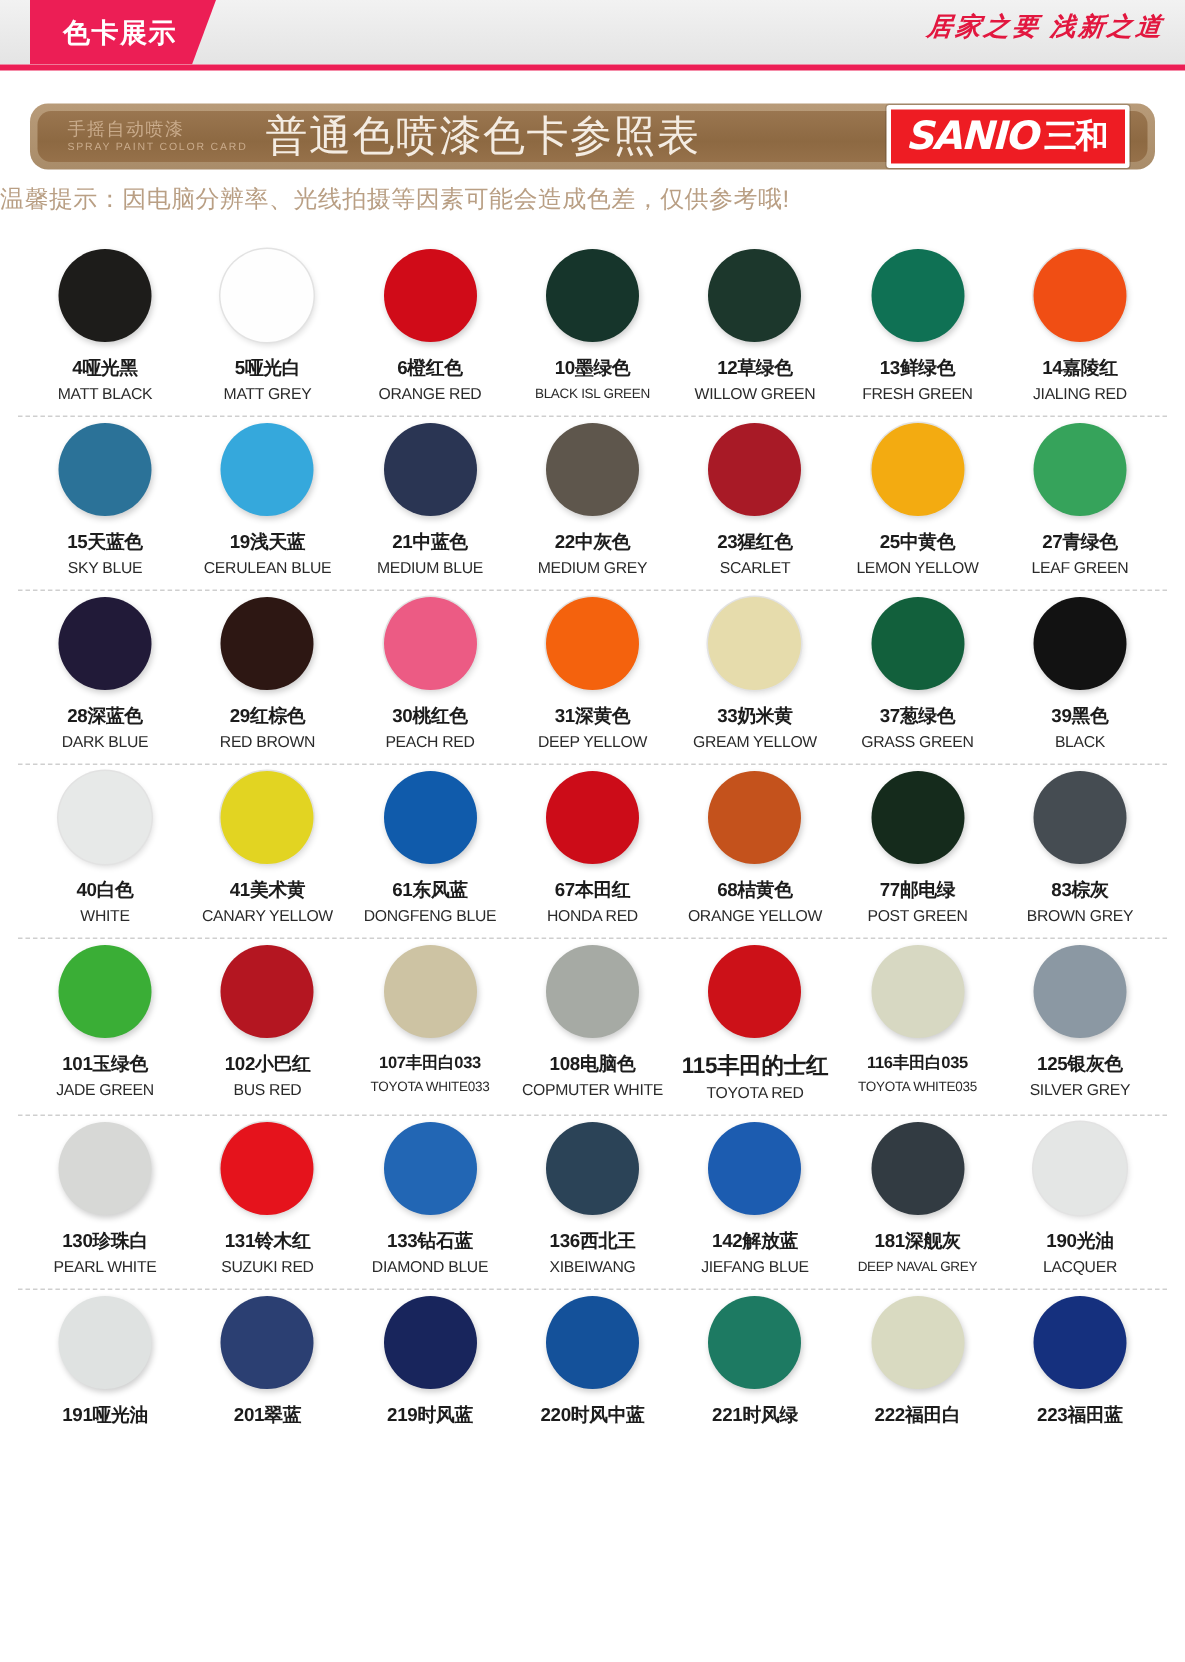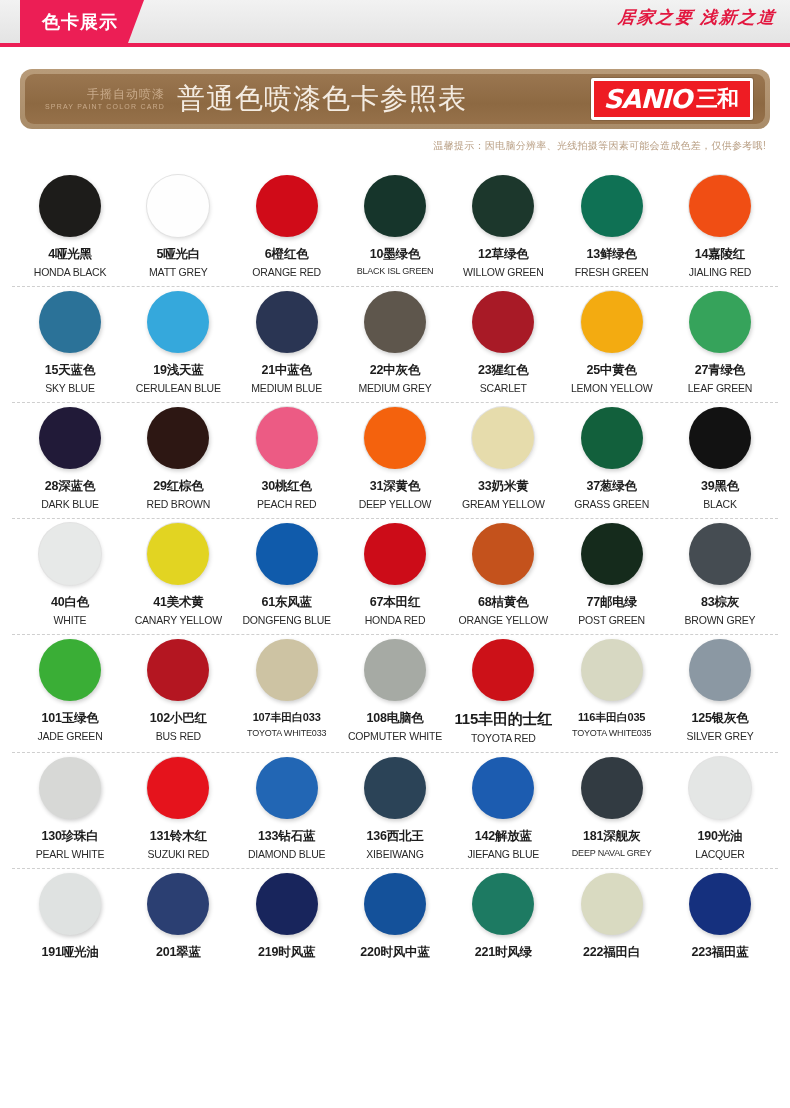--- a/index.html
+++ b/index.html
@@ -36,26 +36,25 @@
     font-size:17px;font-weight:bold;
     font-family:"Liberation Serif","DejaVu Serif",serif;
     font-style:italic;
     letter-spacing:2px;
     transform:skewX(-6deg);
   }
 
   
   .banner-wrap{
     margin:22px 20px 0 20px;
-    height:60px;
+    height:44px;
     border-radius:12px;
     background:linear-gradient(to bottom,#b89b79 0%,#a98c69 100%);
     padding:5px;
     box-sizing:border-box;
-    text-align:right;
   }
   .banner{
     height:100%;
     border-radius:9px;
     background:linear-gradient(to bottom,#9a7650 0%,#8d6942 60%,#96714a 100%);
     display:flex;align-items:center;
     padding:0 12px 0 20px;
     box-sizing:border-box;
     position:relative;
   }
@@ -87,24 +86,23 @@
     letter-spacing:-1px;font-style:italic;
     transform:skewX(-4deg);
     font-family:"DejaVu Sans",sans-serif;
   }
   .logo .cnmark{
     color:#ffffff;font-size:22px;font-weight:bold;
     margin-left:3px;letter-spacing:-1px;
   }
 
   .tip{
-    text-align:right;
     margin:10px 24px 0 0;
     color:#b99f84;
-    font-size:10px;
+    font-size:16px;
     letter-spacing:.3px;
   }
 
   
   .grid{margin:18px 12px 0 12px;text-align:right;}
   .row{
     display:flex;
     justify-content:space-between;
     padding:4px 6px 8px 6px;
     border-bottom:1px dashed #cfcfcf;
@@ -160,21 +158,21 @@
   </div>
 </div>
 
 <div class="tip">温馨提示：因电脑分辨率、光线拍摄等因素可能会造成色差，仅供参考哦!</div>
 
 <div class="grid">
     <div class="row">
       <div class="cell">
         <div class="dot" style="background: rgb(29, 28, 26);"></div>
         <div class="cn-name">4哑光黑</div>
-        <div class="en-name">HONDA BLACK</div>
+        <div class="en-name">MATT BLACK</div>
       </div>
       <div class="cell">
         <div class="dot outline" style="background: rgb(254, 254, 254);"></div>
         <div class="cn-name">5哑光白</div>
         <div class="en-name">MATT GREY</div>
       </div>
       <div class="cell">
         <div class="dot" style="background: rgb(208, 11, 24);"></div>
         <div class="cn-name">6橙红色</div>
         <div class="en-name">ORANGE RED</div>

